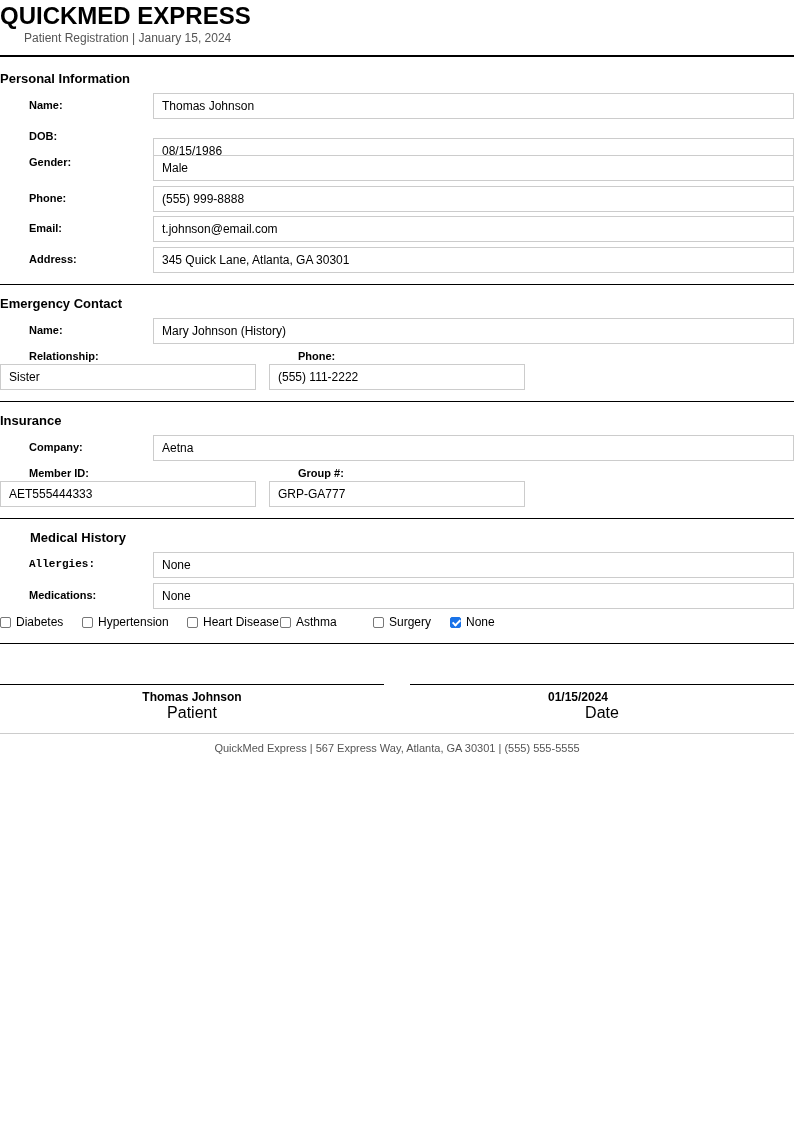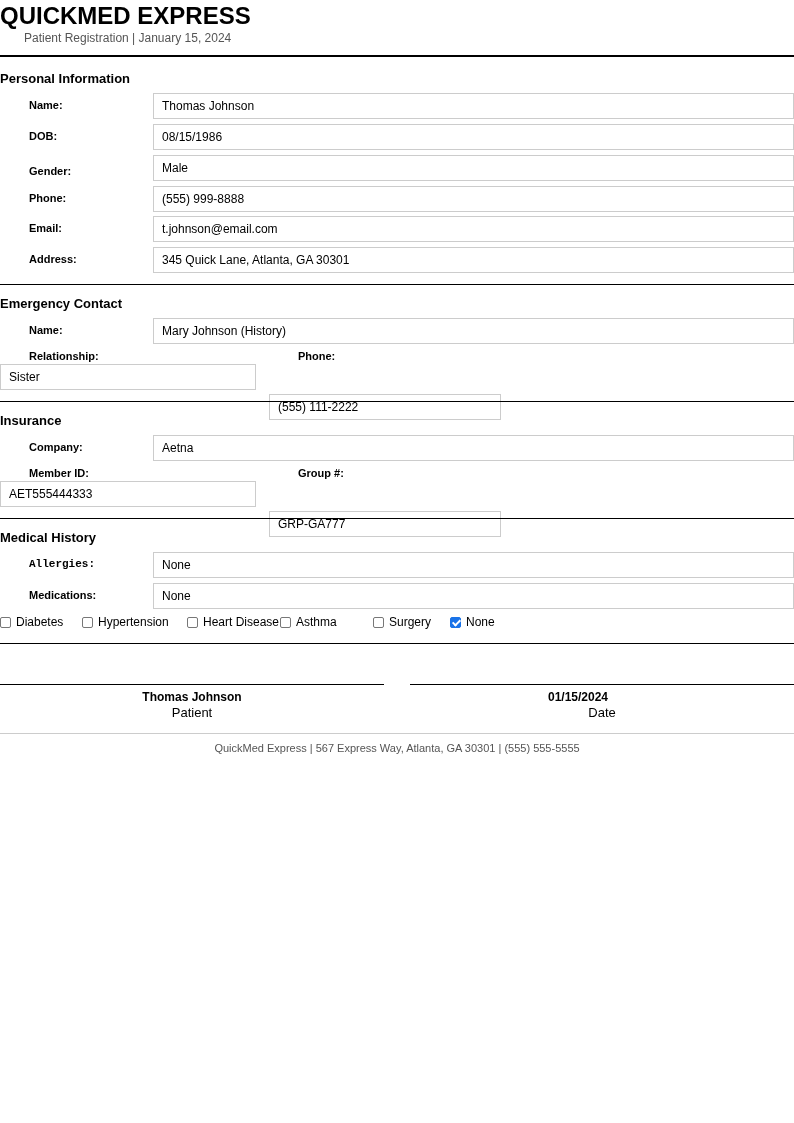--- a/index.html
+++ b/index.html
@@ -8,47 +8,47 @@
     .title { position: absolute; left: 0; top: 2px; font-size: 24px; font-weight: bold; letter-spacing: 0; line-height: 28px; }
     .subtitle { position: absolute; left: 0; top: 31px; font-size: 12px; color: #555; line-height: 14px; padding-left: 24px; }
     .rule-thick { position: absolute; left: 0; width: 794px; top: 55px; height: 2px; background: #000; }
     .rule { position: absolute; left: 0; width: 794px; height: 1px; background: #000; }
     .rule-light { position: absolute; left: 0; width: 794px; height: 1px; background: #ccc; }
     .section-title { position: absolute; left: 0; font-size: 13px; font-weight: bold; line-height: 16px; }
     .label { position: absolute; left: 0; font-size: 11px; font-weight: bold; line-height: 14px; margin-left: 29px; }
     .field { position: absolute; border: 1px solid #ccc; background: #fff; font-size: 12px; line-height: 24px; padding-left: 8px; height: 26px; white-space: nowrap; overflow: hidden; }
     .field.full { left: 153px; width: 641px; }
     .field.half-left { left: 0; width: 256px; }
-    .field.half-right { left: 269px; width: 232px; margin-top: 30px; }
+    .field.half-right { left: 269px; width: 256px; }
     .checks { position: absolute; left: 0; top: 614px; height: 16px; font-size: 12px; }
     .check { position: absolute; top: 0; display: flex; align-items: center; height: 16px; white-space: nowrap; }
     .box { width: 11px; height: 11px; border: 1px solid #777; border-radius: 2px; background: #fff; margin-right: 5px; position: relative; }
     .box.checked { background: #1a73e8; border-color: #1a73e8; }
     .box.checked::after { content: ""; position: absolute; left: 3px; top: 0px; width: 3px; height: 6px; border: solid #fff; border-width: 0 2px 2px 0; transform: rotate(45deg); }
     .sig-line { position: absolute; top: 684px; height: 1px; background: #000; width: 384px; }
     .sig-name { position: absolute; top: 690px; width: 384px; text-align: center; font-size: 12px; font-weight: bold; line-height: 14px; }
-    .sig-role { position: absolute; top: 706px; width: 384px; text-align: center; font-size: 13px; line-height: 13px; }
+    .sig-role { position: absolute; top: 706px; width: 384px; text-align: center; font-size: 16px; line-height: 13px; }
     .footer { position: absolute; top: 742px; left: 0; width: 794px; text-align: center; font-size: 11px; color: #555; line-height: 13px; }
   </style>
 </head>
 <body>
 
 <div class="title">QUICKMED EXPRESS</div>
 <div class="subtitle">Patient Registration | January 15, 2024</div>
 <div class="rule-thick"></div>
 
 <div class="section-title" style="top:71px;">Personal Information</div>
 
 <div class="label" style="top:98px;">Name:</div>
 <div class="field full" style="top:93px;">Thomas Johnson</div>
 
 <div class="label" style="top:129px;">DOB:</div>
-<div class="field full" style="top:124px;">08/15/1986</div>
+<div class="field full" style="top:138px;">08/15/1986</div>
 
-<div class="label" style="top:164px;">Gender:</div>
+<div class="label" style="top:155px;">Gender:</div>
 <div class="field full" style="top:155px;">Male</div>
 
 <div class="label" style="top:191px;">Phone:</div>
 <div class="field full" style="top:186px;">(555) 999-8888</div>
 
 <div class="label" style="top:221px;">Email:</div>
 <div class="field full" style="top:216px;">t.johnson@email.com</div>
 
 <div class="label" style="top:252px;">Address:</div>
 <div class="field full" style="top:247px;">345 Quick Lane, Atlanta, GA 30301</div>
@@ -72,21 +72,21 @@
 <div class="label" style="top:440px;">Company:</div>
 <div class="field full" style="top:435px;">Aetna</div>
 
 <div class="label" style="top:466px;">Member ID:</div>
 <div class="label" style="top:466px; left:269px;">Group #:</div>
 <div class="field half-left" style="top:481px;">AET555444333</div>
 <div class="field half-right" style="top:481px;">GRP-GA777</div>
 
 <div class="rule" style="top:518px;"></div>
 
-<div class="section-title" style="top:530px;">Medical History</div>
+<div class="section-title" style="top:530px;padding-left:30px;">Medical History</div>
 
 <div class="label" style="top:557px;font-family:Liberation Mono, monospace;">Allergies:</div>
 <div class="field full" style="top:552px;">None</div>
 
 <div class="label" style="top:588px;text-align:right;">Medications:</div>
 <div class="field full" style="top:583px;">None</div>
 
 <div class="checks">
   <div class="check" style="left:0;">
     <span class="box"></span>

